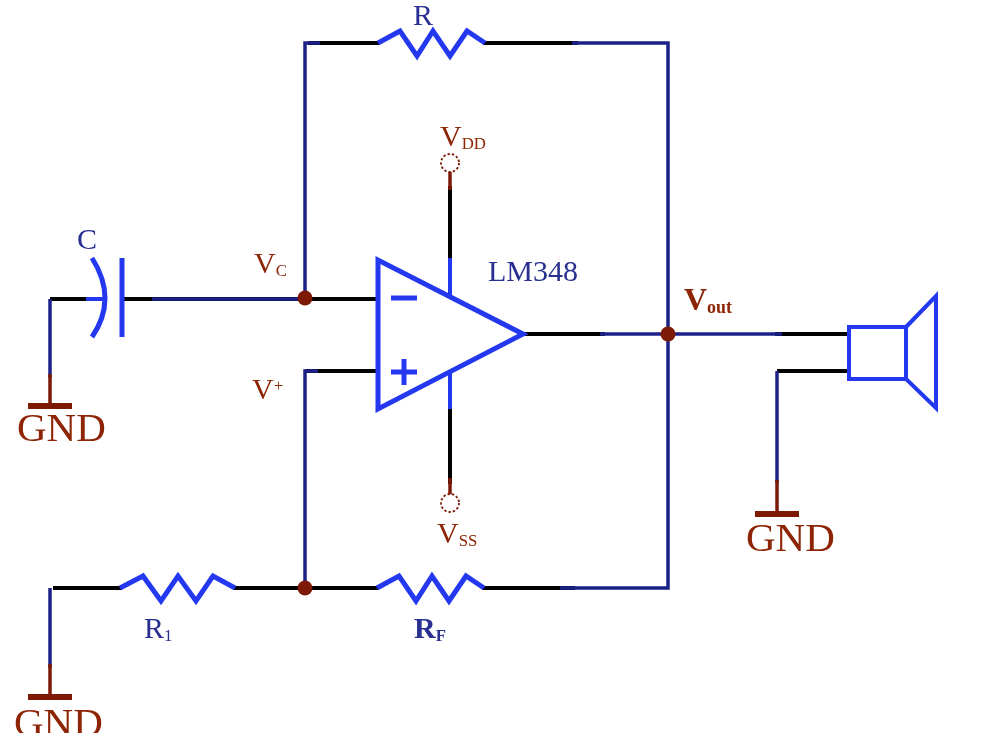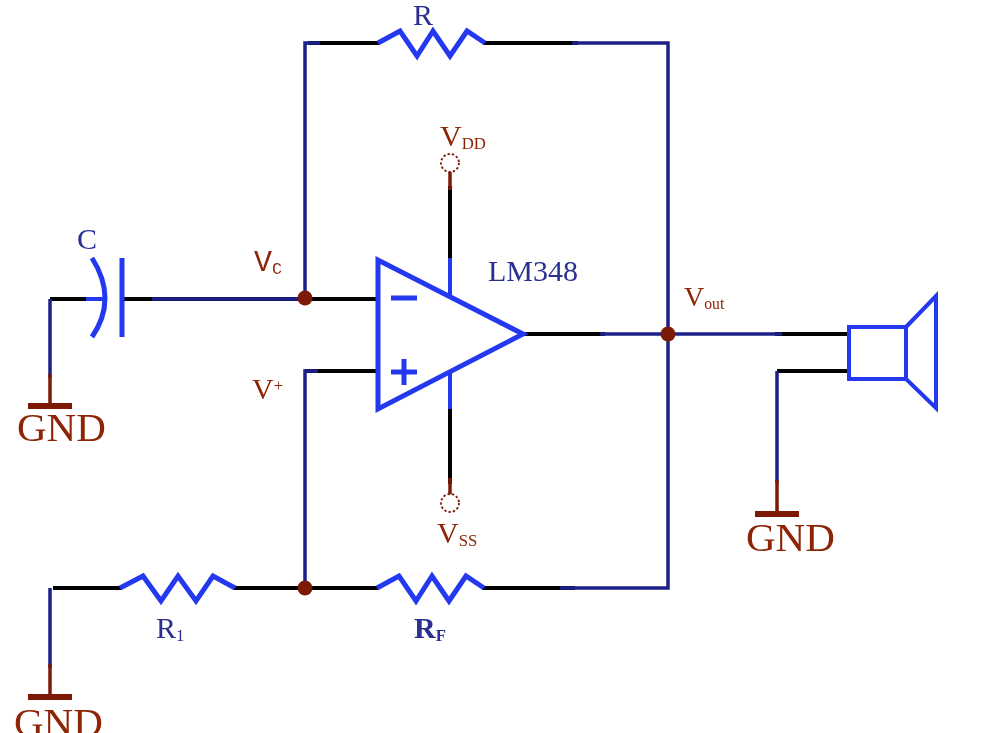--- a/index.html
+++ b/index.html
@@ -24,21 +24,21 @@
   .mk{stroke-width:5;}
   .node circle{fill:var(--symbol-red,#7c1a06);stroke:none;}
   .term circle{fill:#ffffff;stroke:var(--symbol-red,#7c1a06);stroke-width:1.8;stroke-dasharray:2.4 2;}
 
   
   .lbl{position:absolute;line-height:1;white-space:nowrap;}
   .lbl.blue{color:var(--label-blue,#293091);}
   .lbl.red{color:var(--label-red,#8d2405);}
   .fs30{font-size:30px;}
   .fs31{font-size:41px;}
-  .fs32{font-size:28px;}
+  .fs32{font-size:32px;font-weight:bold;}
   .lbl sub{font-size:0.56em;vertical-align:-0.18em;}
   .lbl sup{font-size:0.56em;vertical-align:0.45em;}
 </style>
 </head>
 <body>
 
 <div id="stage">
 
   <svg width="995" height="733" viewBox="0 0 995 733">
 
@@ -121,28 +121,28 @@
 
     <g class="term">
       <circle cx="450" cy="163" r="9"></circle>
       <circle cx="450" cy="503" r="9"></circle>
     </g>
   </svg>
 
   <div class="lbl blue fs30" style="left:413px;top:0px;"><span>R</span></div>
   <div class="lbl blue fs30" style="left:77px;top:224px;"><span>C</span></div>
 
-  <div class="lbl red fs30" style="left:254px;top:248px;font-family:Liberation Mono, monospace;"><span>V</span><sub>C</sub></div>
+  <div class="lbl red fs30" style="left:254px;top:248px;"><span>V</span><sub>C</sub></div>
   <div class="lbl red fs30" style="left:252px;top:374px;"><span>V</span><sup>+</sup></div>
   <div class="lbl red fs30" style="left:440px;top:121px;"><span>V</span><sub>DD</sub></div>
   <div class="lbl red fs30" style="left:437px;top:518px;"><span>V</span><sub>SS</sub></div>
   <div class="lbl red fs32" style="left:684px;top:283px;"><span>V</span><sub>out</sub></div>
 
   <div class="lbl blue fs30" style="left:488px;top:256px;"><span>LM348</span></div>
 
-  <div class="lbl blue fs30" style="left:156px;top:613px;text-align:right;"><span>R</span><sub>1</sub></div>
+  <div class="lbl blue fs30" style="left:144px;top:613px;text-align:right;"><span>R</span><sub>1</sub></div>
   <div class="lbl blue fs30" style="left:414px;top:613px;font-weight:bold;"><span>R</span><sub>F</sub></div>
 
   <div class="lbl red fs31" style="left:17px;top:407px;"><span>GND</span></div>
   <div class="lbl red fs31" style="left:14px;top:702px;"><span>GND</span></div>
   <div class="lbl red fs31" style="left:746px;top:517px;"><span>GND</span></div>
 
 </div>
 
 </body></html>

